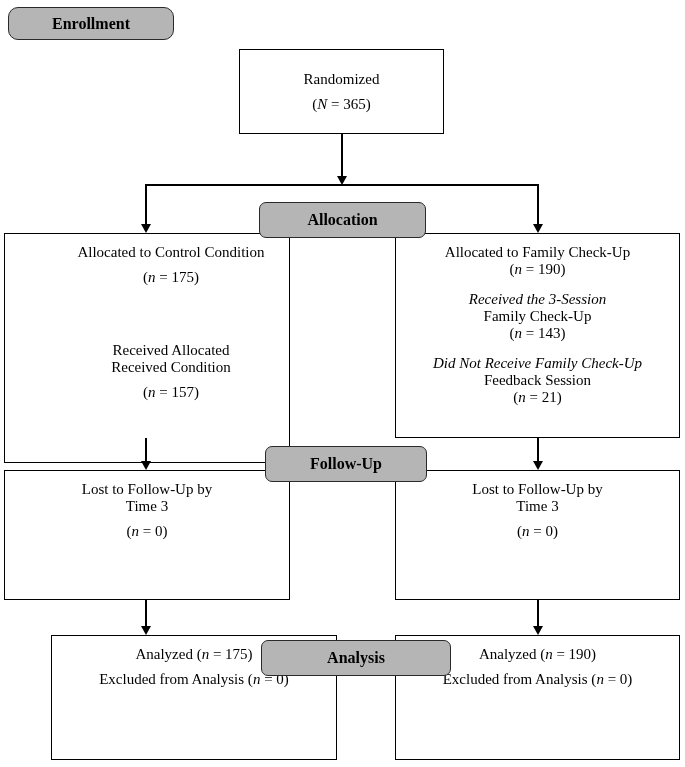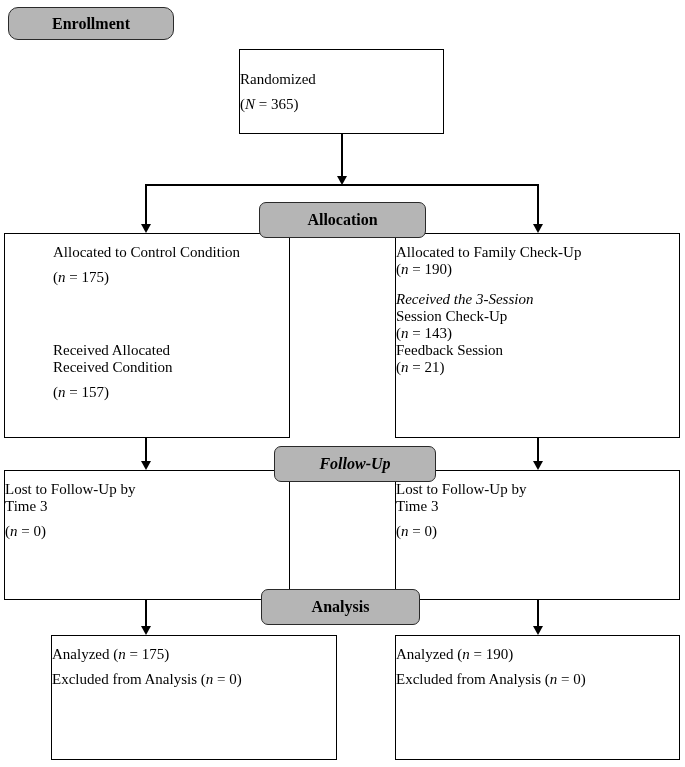--- a/index.html
+++ b/index.html
@@ -23,21 +23,21 @@
     font-weight: bold;
     font-size: 16px;
     z-index: 5;
     box-sizing: border-box;
   }
   .box {
     position: absolute;
     background: #ffffff;
     border: 1.5px solid #000;
     box-sizing: border-box;
-    text-align: left;
+    text-align: center;
     font-size: 15px;
     line-height: 17px;
     z-index: 1;
     padding-top: 10px;
   }
   .box .bl { min-height: 17px; }
   .sp-sm { margin-top: 8px; }
   .sp-md { margin-top: 13px; font-style: italic; }
   .sp-lg { margin-top: 56px; }
   .vline { position: absolute; width: 2px; background: #000; z-index: 2; }
@@ -47,30 +47,30 @@
     width: 0; height: 0;
     border-left: 5px solid transparent;
     border-right: 5px solid transparent;
     border-top: 9px solid #000;
     z-index: 2;
   }
 
   
   #badge-enrollment { left: 8px;   top: 7px;   width: 166px; height: 33px; border-radius: 10px; }
   #badge-allocation { left: 259px; top: 202px; width: 167px; height: 36px; }
-  #badge-followup   { left: 274px; top: 446px; width: 162px; height: 36px; font-style: italic; }
-  #badge-analysis   { left: 261px; top: 589px; width: 159px; height: 36px; }
+  #badge-followup   { left: 265px; top: 446px; width: 162px; height: 36px; }
+  #badge-analysis   { left: 261px; top: 640px; width: 190px; height: 36px; }
 
   
   #box-randomized {
     left: 239px; top: 49px; width: 205px; height: 85px;
     display: flex; flex-direction: column; justify-content: center;
     padding-top: 0;
   }
-  #box-alloc-left  { left: 4px;   top: 233px; width: 286px; height: 205px; padding-left: 48px; }
+  #box-alloc-left  { left: 4px;   top: 233px; width: 286px; height: 230px; padding-left: 48px; }
   #box-alloc-right { left: 395px; top: 233px; width: 285px; height: 205px; }
   #box-fu-left     { left: 4px;   top: 470px; width: 286px; height: 130px; }
   #box-fu-right    { left: 395px; top: 470px; width: 285px; height: 130px; }
   #box-an-left     { left: 4px;   top: 635px; width: 286px; height: 125px; margin-left: 47px; }
   #box-an-right    { left: 395px; top: 635px; width: 285px; height: 125px; }
 
   
   #stem-randomized   { left: 341px; top: 134px; height: 43px; }
   #ah-center         { left: 337px; top: 176px; }
   #splitter          { left: 145px; top: 184px; width: 394px; }
@@ -118,22 +118,23 @@
     <div class="bl sp-sm">(<i>n</i> = 175)</div>
     <div class="bl sp-lg">Received Allocated</div>
     <div class="bl">Received Condition</div>
     <div class="bl sp-sm">(<i>n</i> = 157)</div>
   </div>
 
   <div class="box" id="box-alloc-right">
     <div class="bl">Allocated to Family Check-Up</div>
     <div class="bl">(<i>n</i> = 190)</div>
     <div class="bl sp-md">Received the 3-Session</div>
-    <div class="bl">Session Check-Up</div>
+    <div class="bl">Family Check-Up</div>
     <div class="bl">(<i>n</i> = 143)</div>
+    <div class="bl sp-md">Did Not Receive Family Check-Up</div>
     <div class="bl">Feedback Session</div>
     <div class="bl">(<i>n</i> = 21)</div>
   </div>
 
   <div class="vline" id="line-alloc-fu-l"></div>
   <div class="arrowhead" id="ah-alloc-fu-l"></div>
   <div class="vline" id="line-alloc-fu-r"></div>
   <div class="arrowhead" id="ah-alloc-fu-r"></div>
 
   <div class="badge" id="badge-followup">

